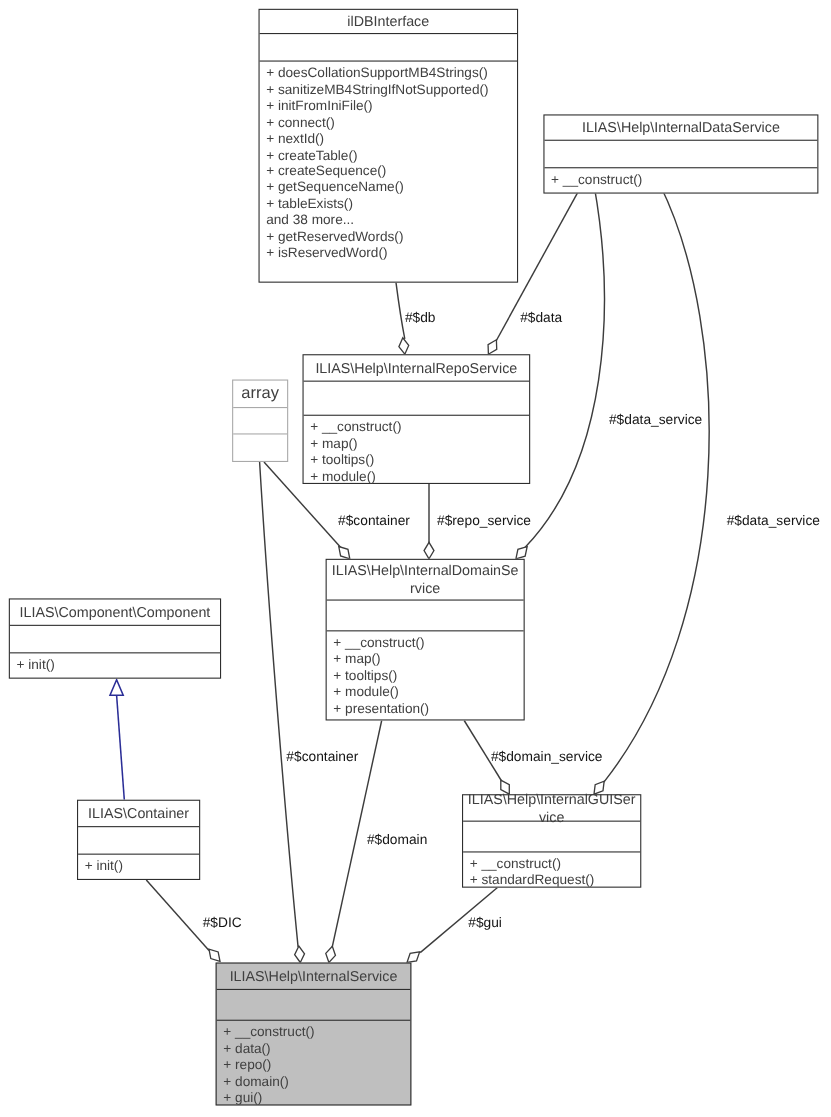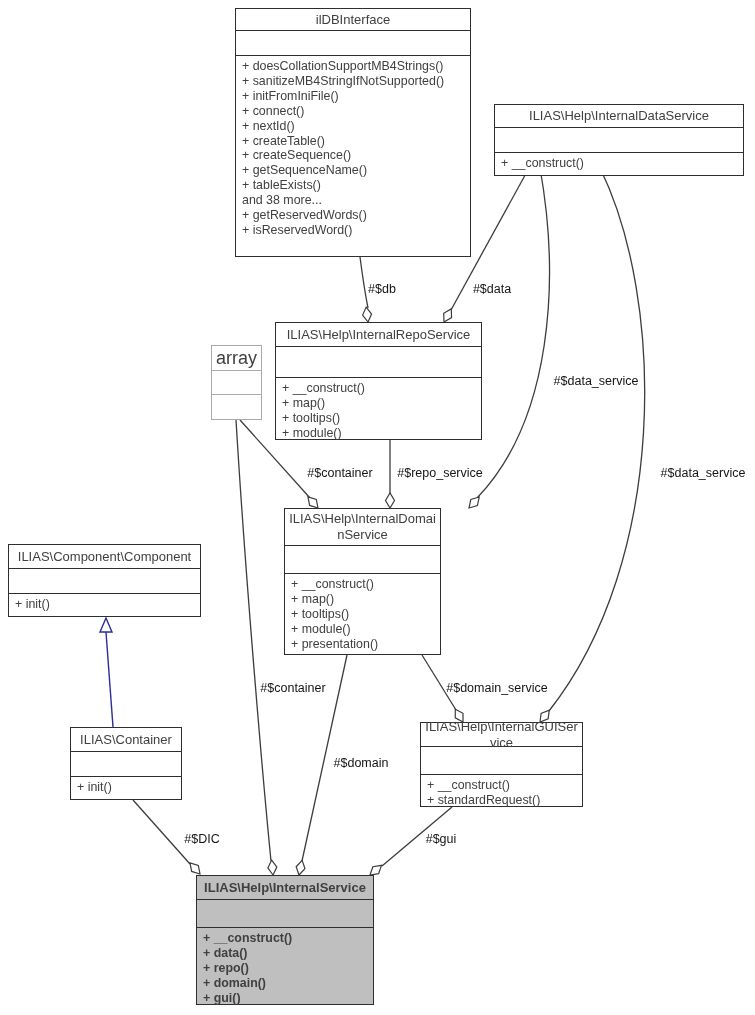--- a/index.html
+++ b/index.html
@@ -35,22 +35,22 @@
     padding: 1px 3px;
     overflow-wrap: break-word;
     word-break: break-word;
     line-height: 16px;
     flex-shrink: 0;
   }
   .uml-attrs { border-bottom: 1.5px solid var(--border, #2e2e2e); flex-shrink: 0; }
   .uml-methods { padding: 3px 6px 2px 6px; font-size: 12.4px; line-height: 14.9px; flex: 1; }
   .uml-box.muted { border-color: var(--muted-border, #a9a9a9); }
   .uml-box.muted .uml-title, .uml-box.muted .uml-attrs { border-color: var(--muted-border, #a9a9a9); }
-  .uml-box.muted .uml-title { font-size: 18px; }
-  .uml-box.highlight { background: var(--highlight-bg, #bfbfbf); font-weight: bold; }
+  .uml-box.muted .uml-title { font-size: 15px; }
+  .uml-box.highlight { background: var(--highlight-bg, #bfbfbf); }
 </style>
 </head>
 <body>
 
 <svg class="edges" width="755" height="1015" viewBox="0 0 755 1015">
 
   <path class="inherit-line" d="M113,727 L106,632"></path>
   <path class="inherit-head" d="M106,618 L100,632 L112,632 Z"></path>
 
   <path class="edge" d="M360,257 C363,280 366,298 368,308"></path>
@@ -158,21 +158,21 @@
       <div>+ module()</div>
     </div>
 </div>
 
 <div class="uml-box muted" style="left:211px;top:345px;width:51px;height:75px">
   <div class="uml-title" style="height:25px">array</div>
   <div class="uml-attrs" style="height:24px"></div>
   <div class="uml-methods"></div>
 </div>
 
-<div class="uml-box" style="left:284px;top:508px;width:157px;height:147px">
+<div class="uml-box" style="left:296px;top:508px;width:181px;height:147px">
   <div class="uml-title" style="height:37px">ILIAS\Help\InternalDomainService</div>
   <div class="uml-attrs" style="height:28px"></div>
   <div class="uml-methods">
       <div>+ __construct()</div>
       <div>+ map()</div>
       <div>+ tooltips()</div>
       <div>+ module()</div>
       <div>+ presentation()</div>
     </div>
 </div>

